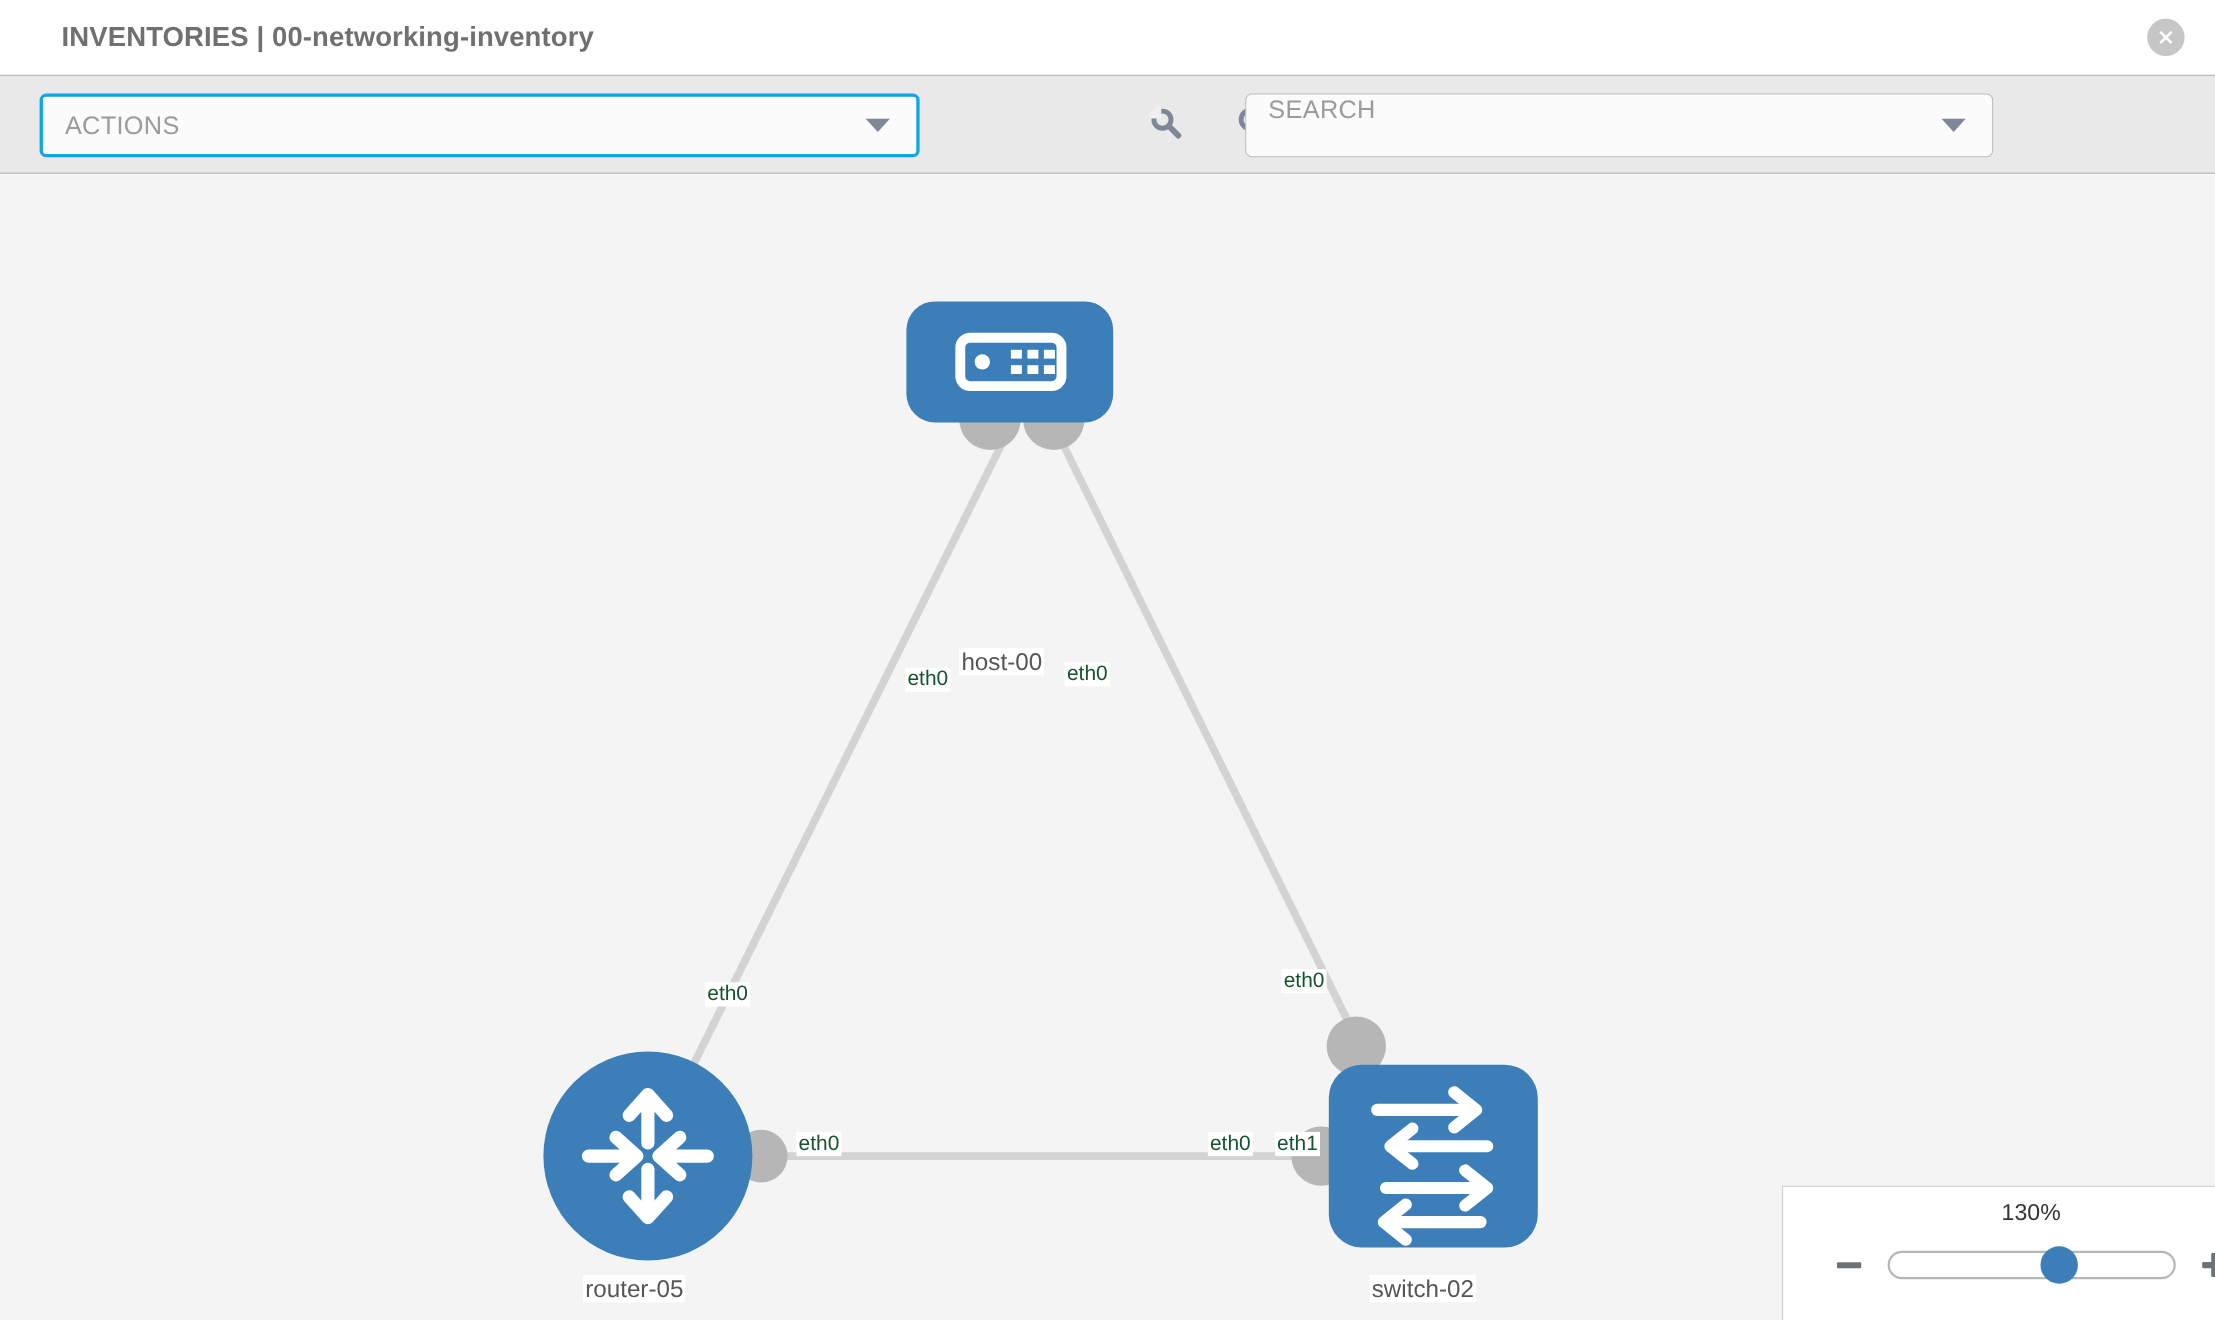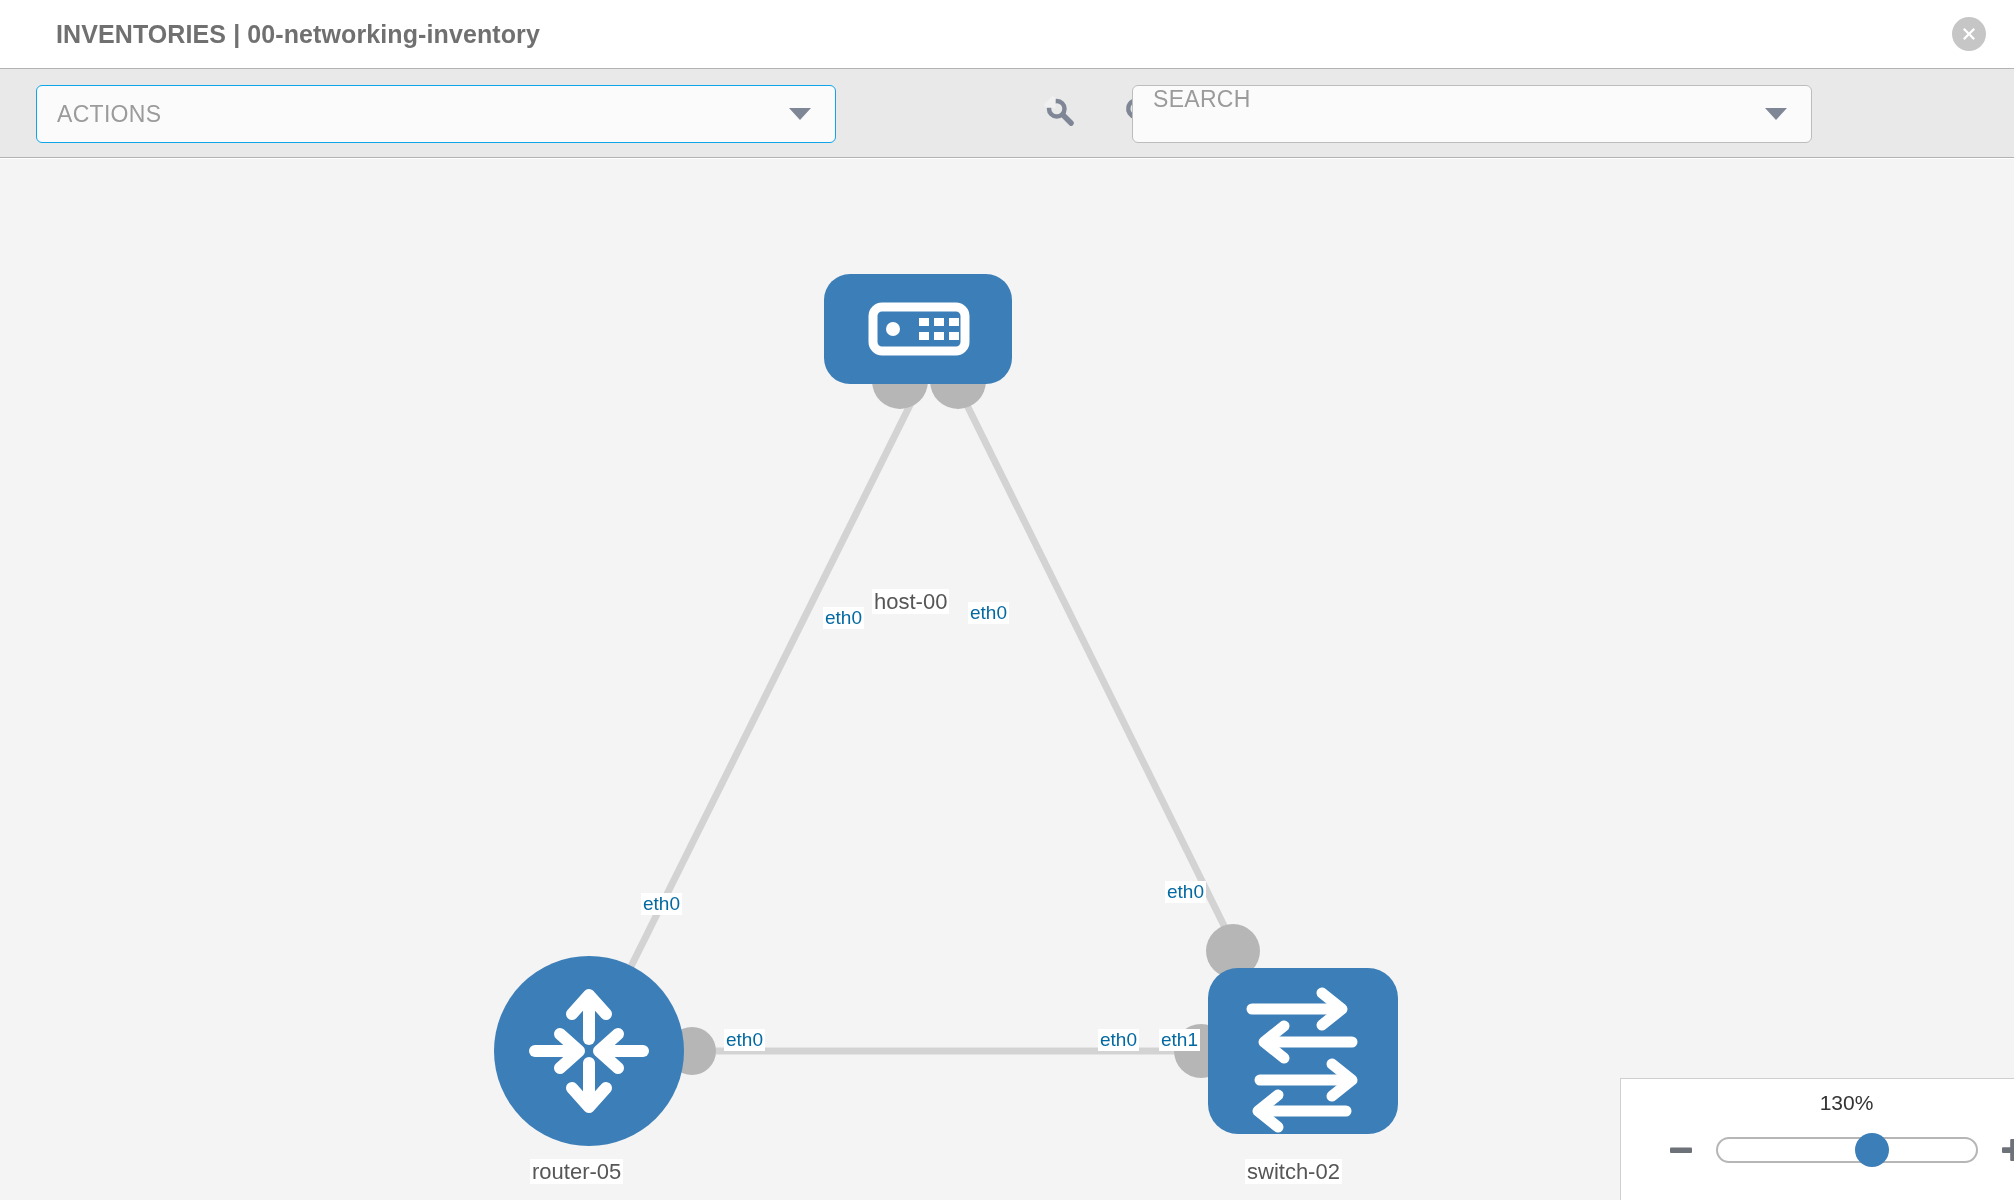--- a/index.html
+++ b/index.html
@@ -66,21 +66,21 @@
     align-items: center;
   }
 
   .actions-select {
     position: absolute;
     left: 36px;
     top: 16px;
     width: 800px;
     height: 58px;
     background: #fbfbfb;
-    border: 1px solid #0ea5e9;
+    border: 3px solid #0ea5e9;
     border-radius: 6px;
     display: flex;
     align-items: center;
     cursor: pointer;
   }
   .actions-select .sel-label {
     margin-left: 20px;
     font-size: 23px;
     color: #9b9b9b;
     letter-spacing: 0.3px;
@@ -155,21 +155,21 @@
     font-size: 22px;
     color: #565656;
     background: #ffffff;
     white-space: nowrap;
     padding: 0 2px;
     line-height: 1.15;
   }
   .iface-label {
     position: absolute;
     font-size: 19px;
-    color: #0369a1;
+    color: #14532d;
     background: #ffffff;
     white-space: nowrap;
     padding: 0 2px;
     line-height: 1.15;
   }
 
   
   .zoom-panel {
     position: absolute;
     left: 1620px;

